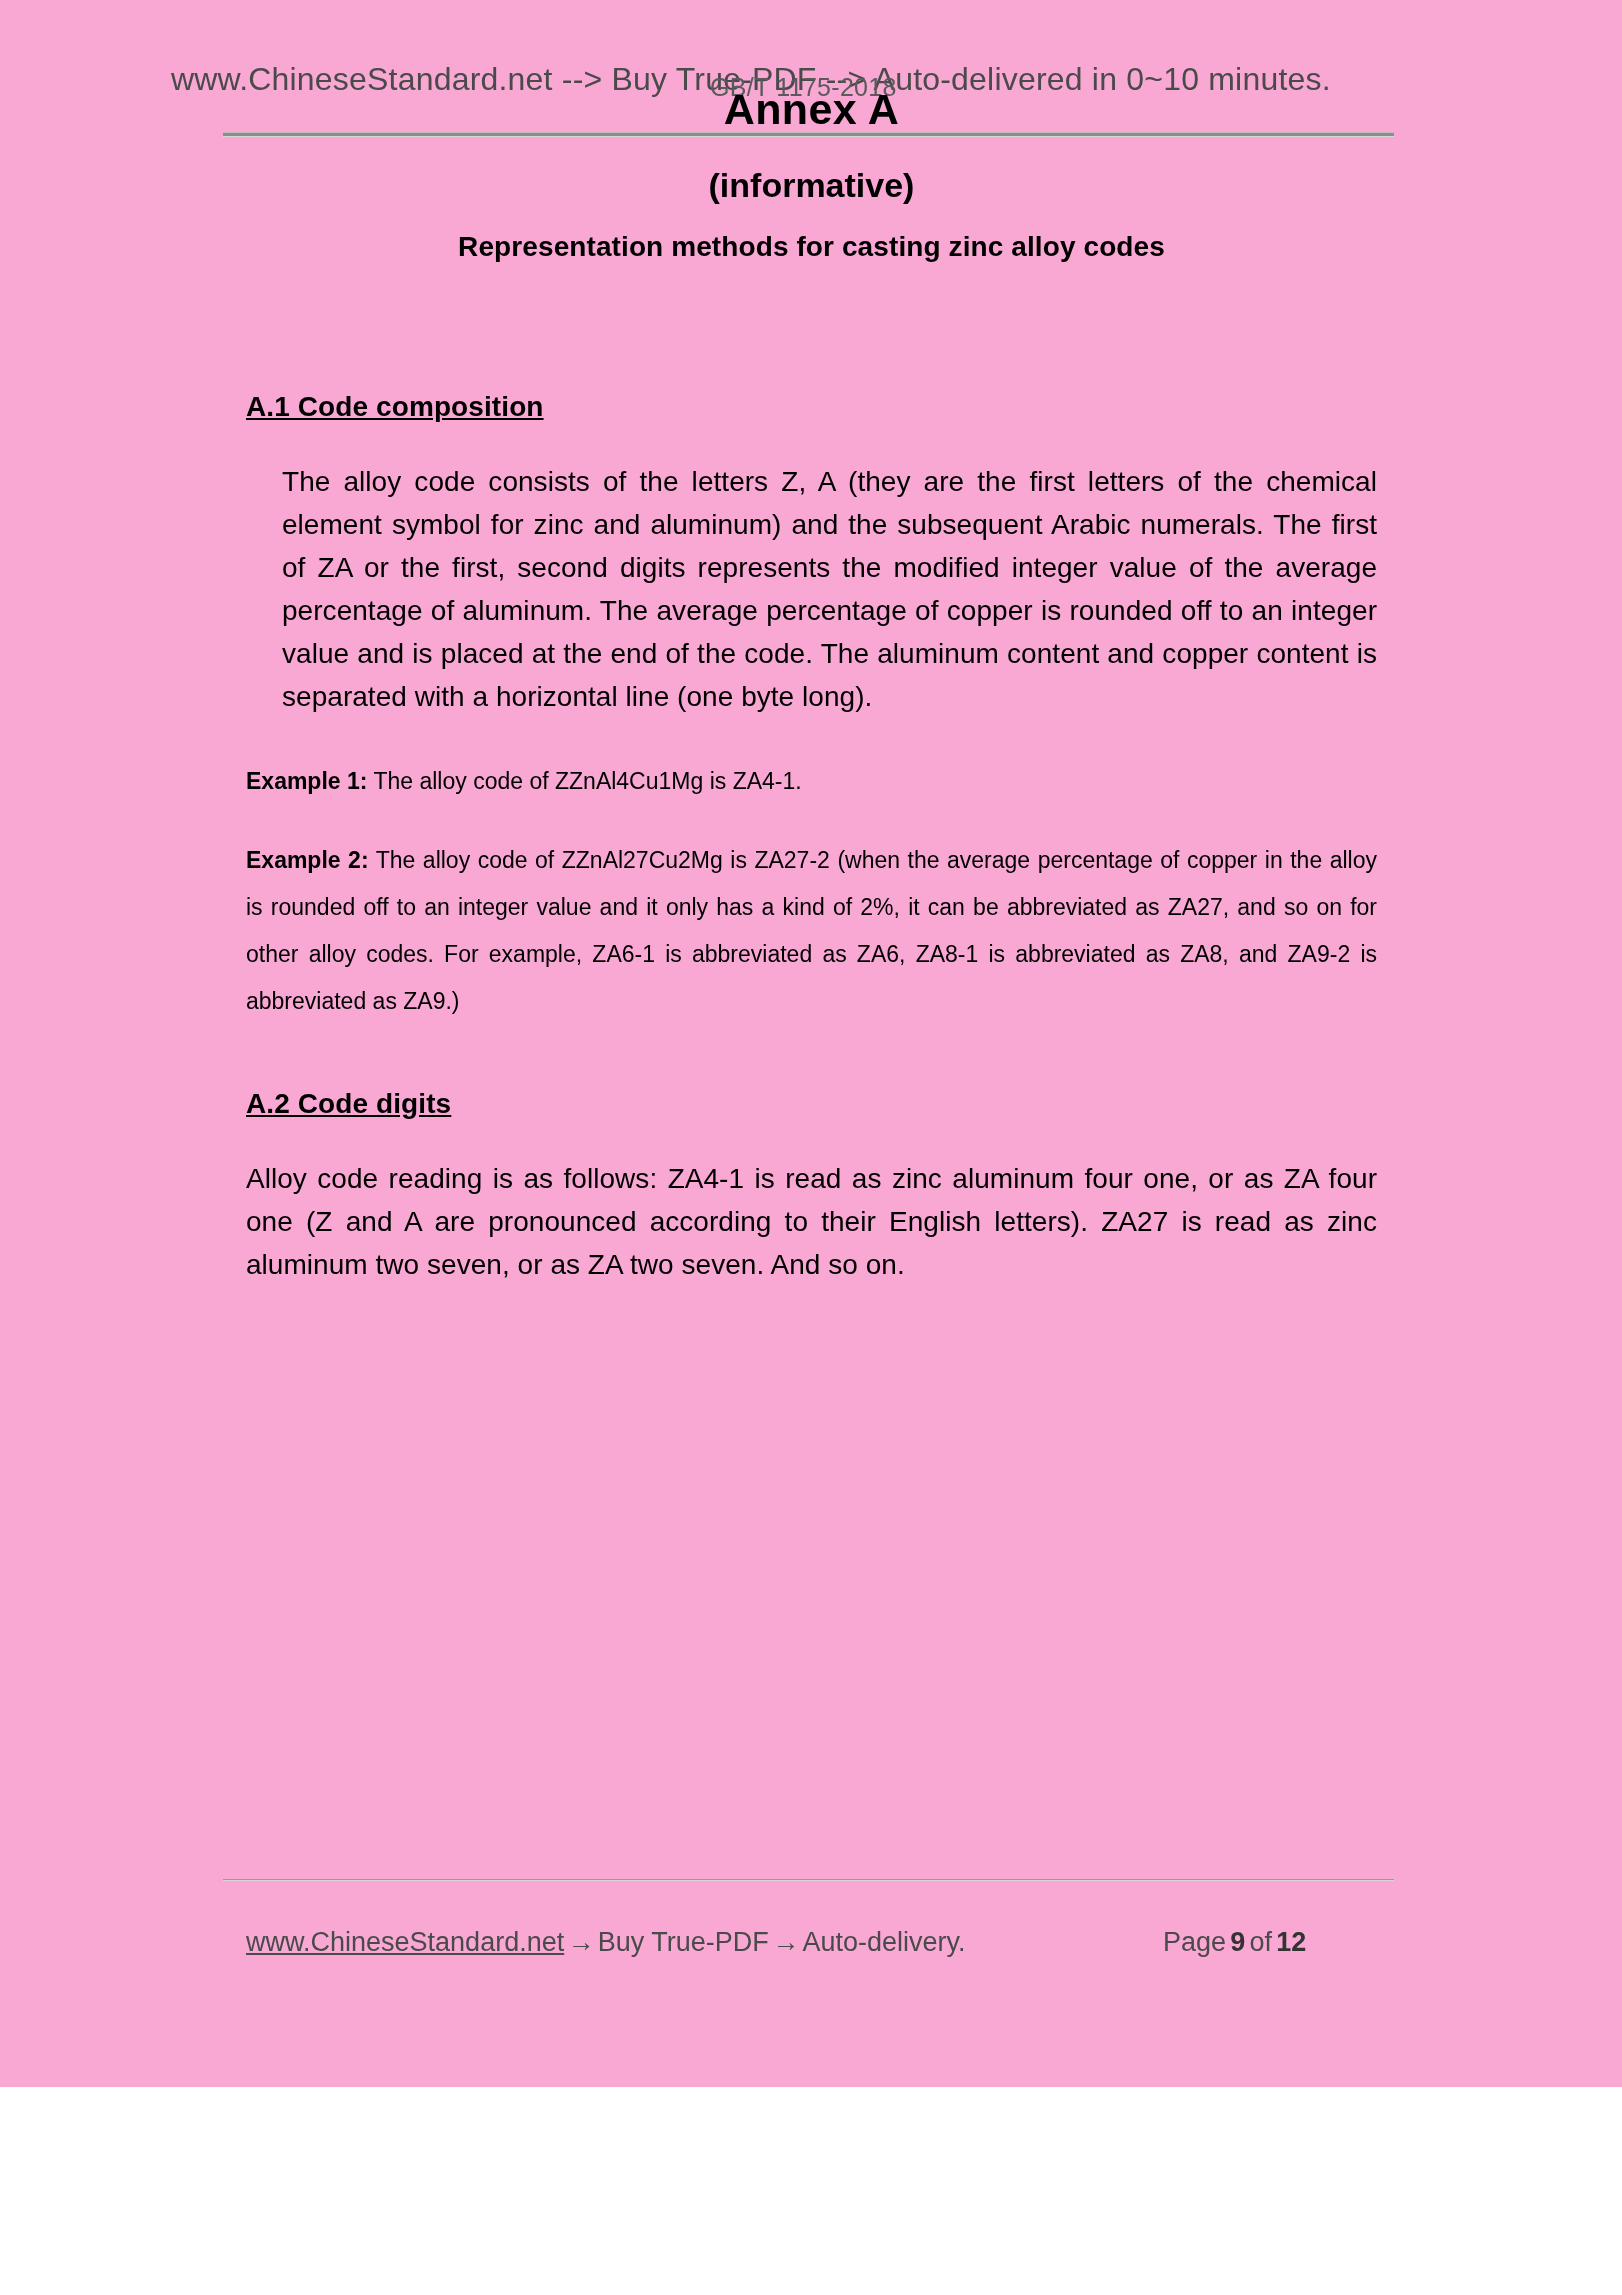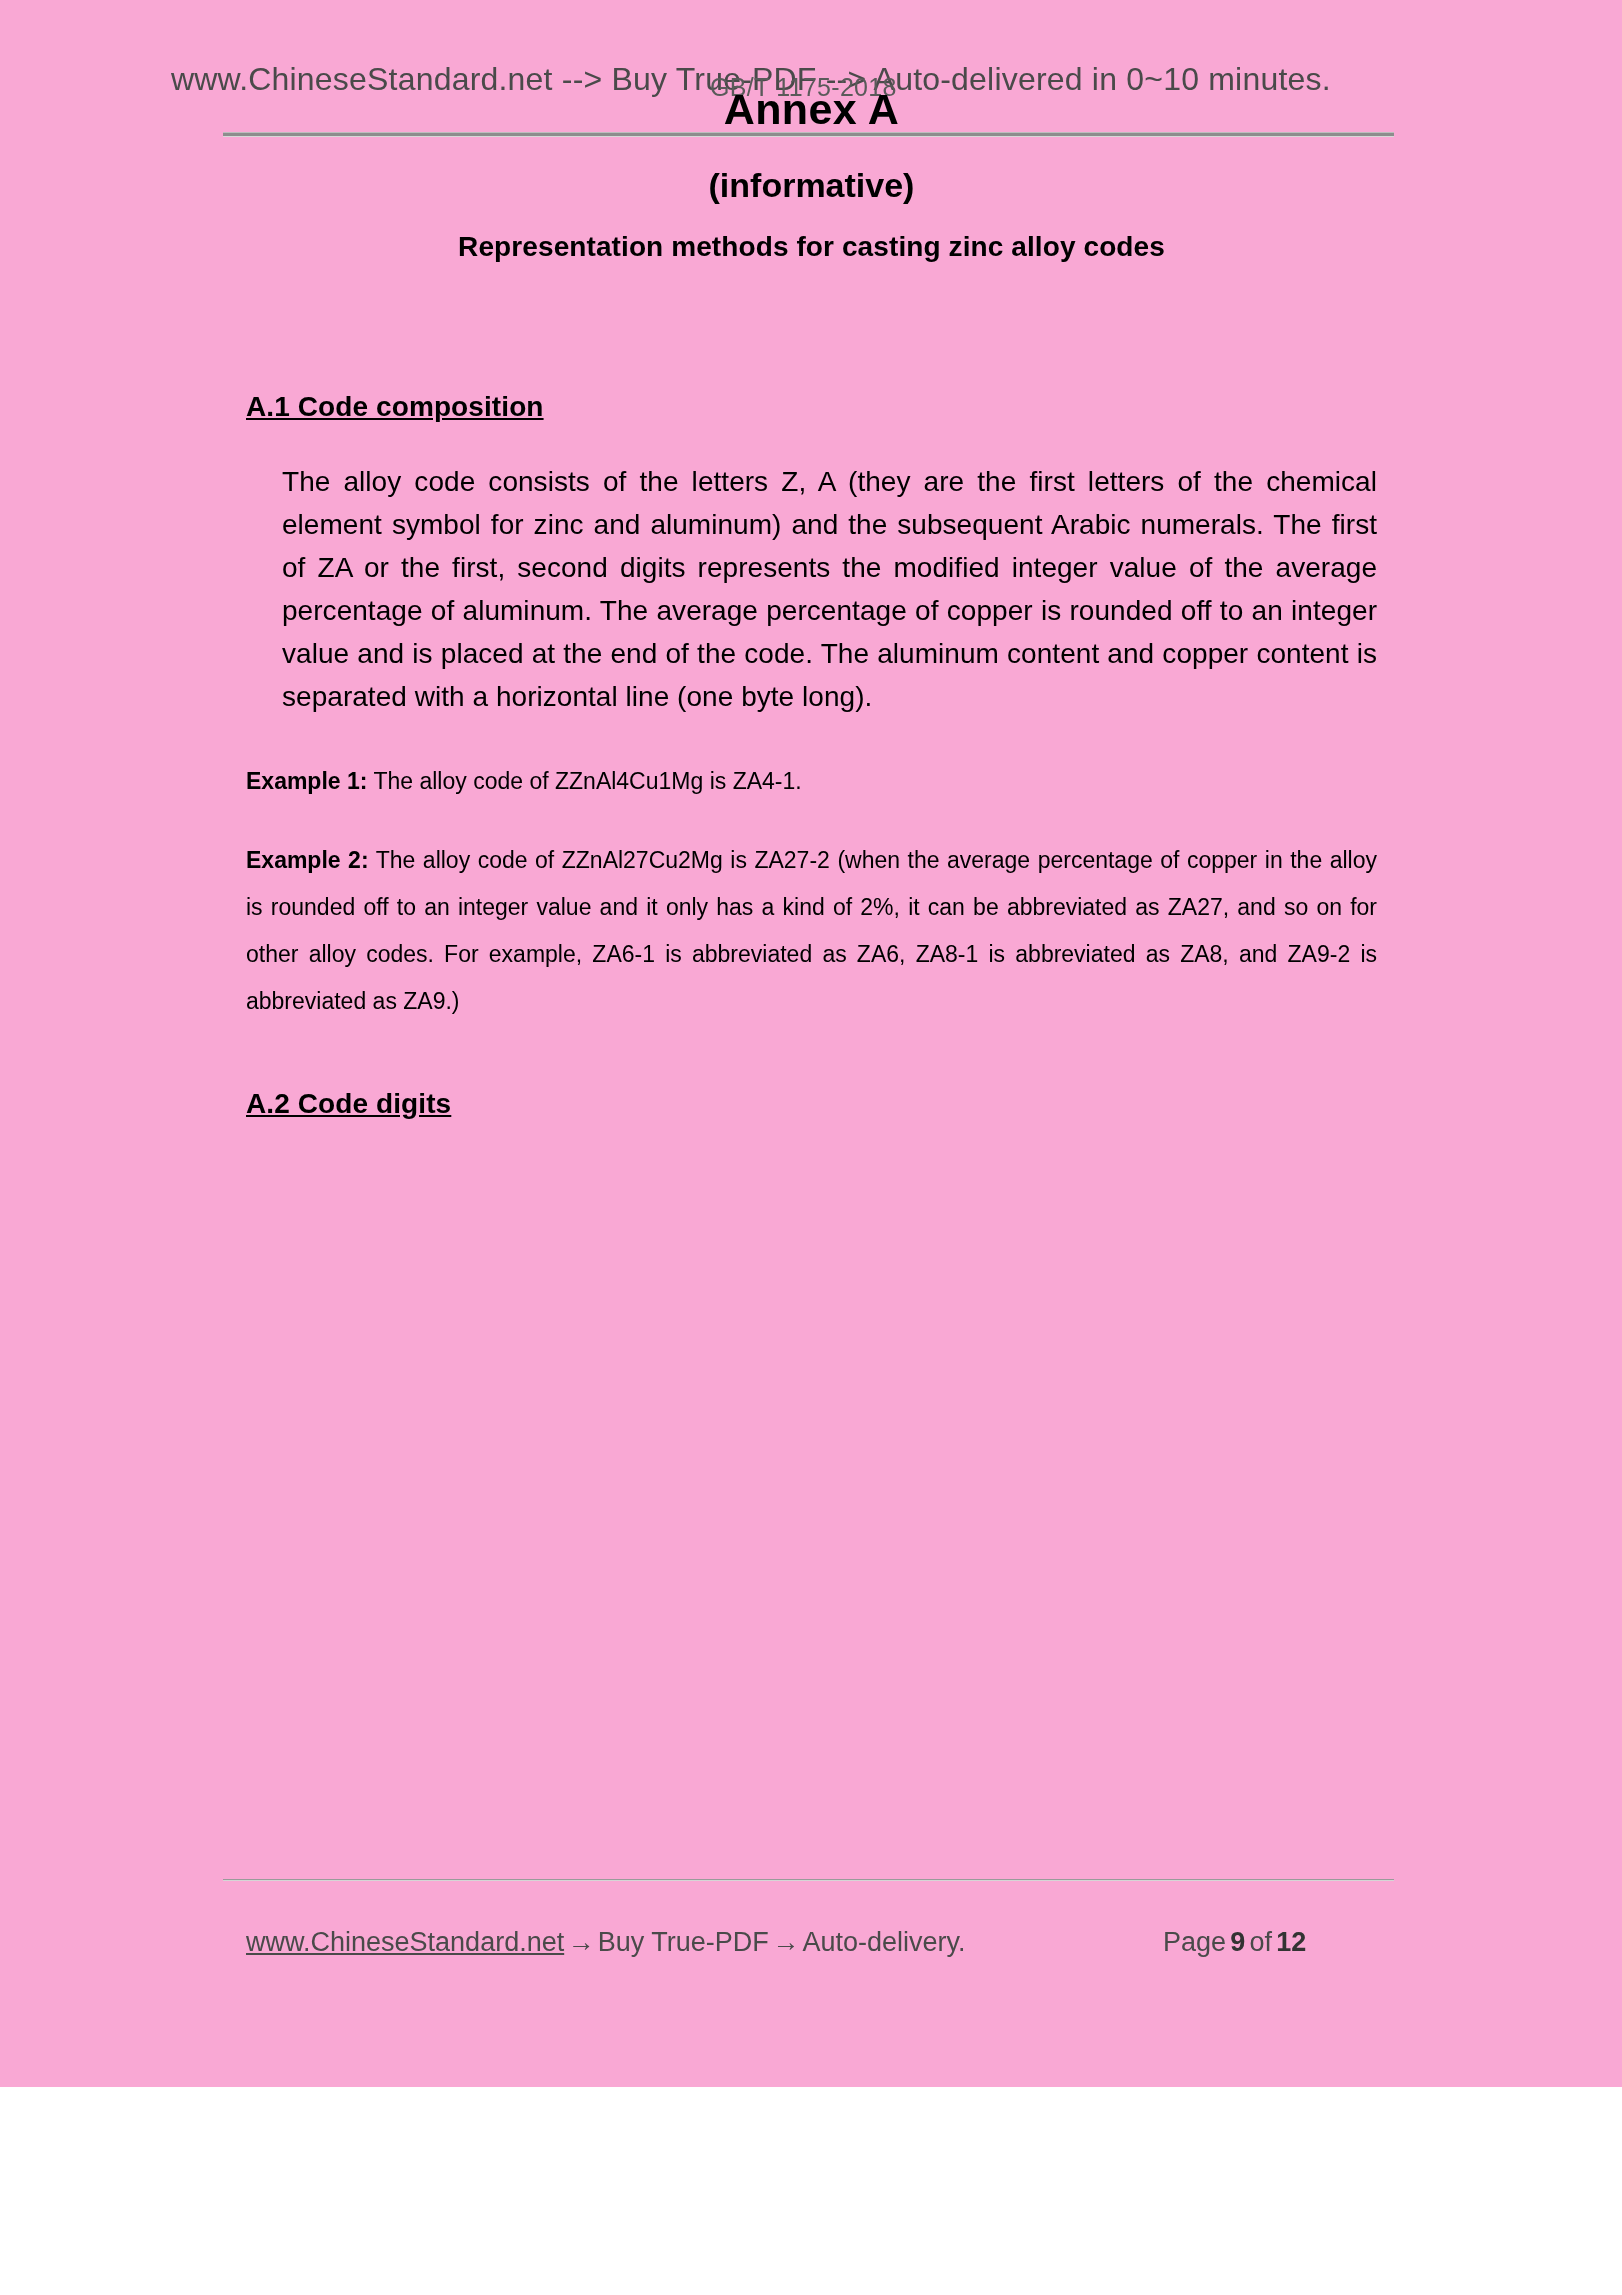--- a/index.html
+++ b/index.html
@@ -201,20 +201,21 @@
       <span>The alloy code of ZZnAl4Cu1Mg is ZA4-1.</span>
     </p>
 
     <p class="example ex2">
       <b>Example 2:</b>
       <span>The alloy code of ZZnAl27Cu2Mg is ZA27-2 (when the average percentage of copper in the alloy is rounded off to an integer value and it only has a kind of 2%, it can be abbreviated as ZA27, and so on for other alloy codes. For example, ZA6-1 is abbreviated as ZA6, ZA8-1 is abbreviated as ZA8, and ZA9-2 is abbreviated as ZA9.)</span>
     </p>
 
     <h3 class="section-heading sec-a2">A.2 Code digits</h3>
 
+    <p class="body-para para-a2">Alloy code reading is as follows: ZA4-1 is read as zinc aluminum four one, or as ZA four one (Z and A are pronounced according to their English letters). ZA27 is read as zinc aluminum two seven, or as ZA two seven. And so on.</p>
 
   </div>
 
   <div class="page-footer">
     <div class="footer-rule"></div>
     <div class="footer-row">
       <a class="footer-link" href="#">www.ChineseStandard.net</a><span class="footer-arrow">→</span><span>Buy True-PDF</span><span class="footer-arrow">→</span><span>Auto-delivery.</span>
       <span class="footer-pageinfo">
         <span>Page</span><b>9</b><span>of</span><b>12</b>
       </span>

